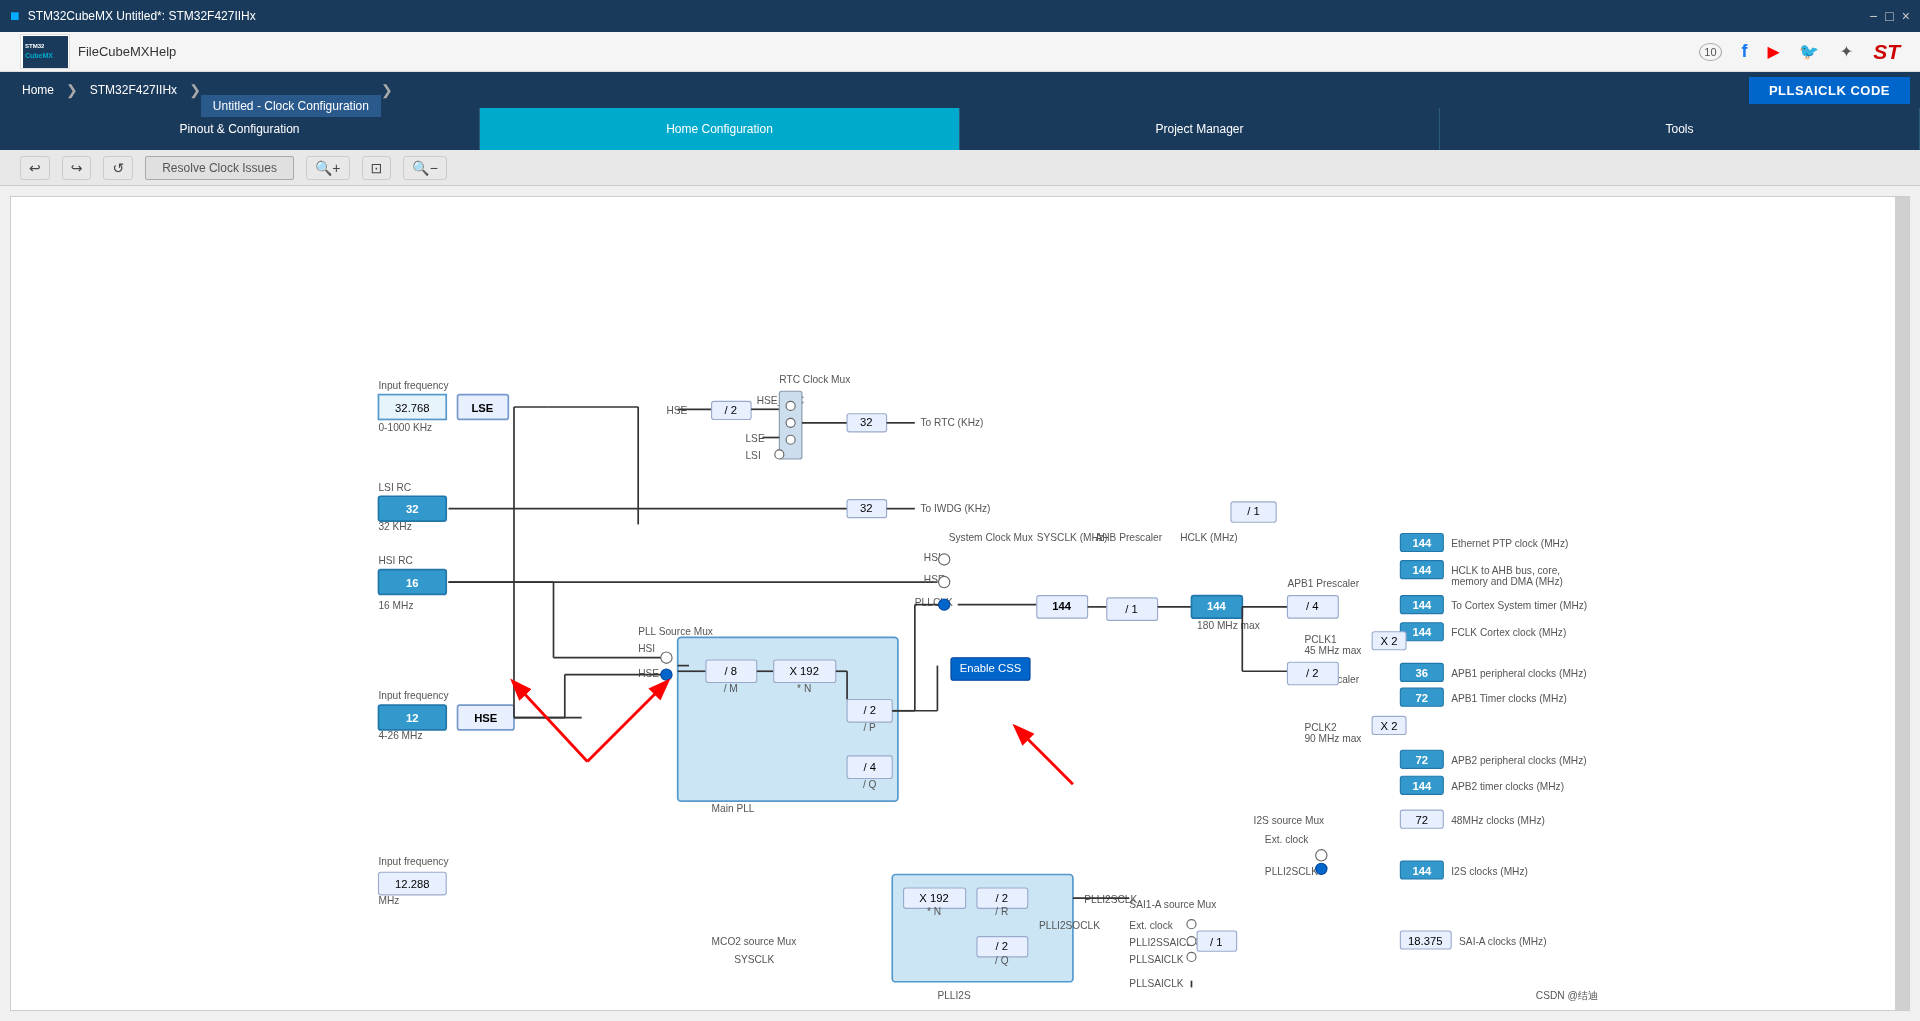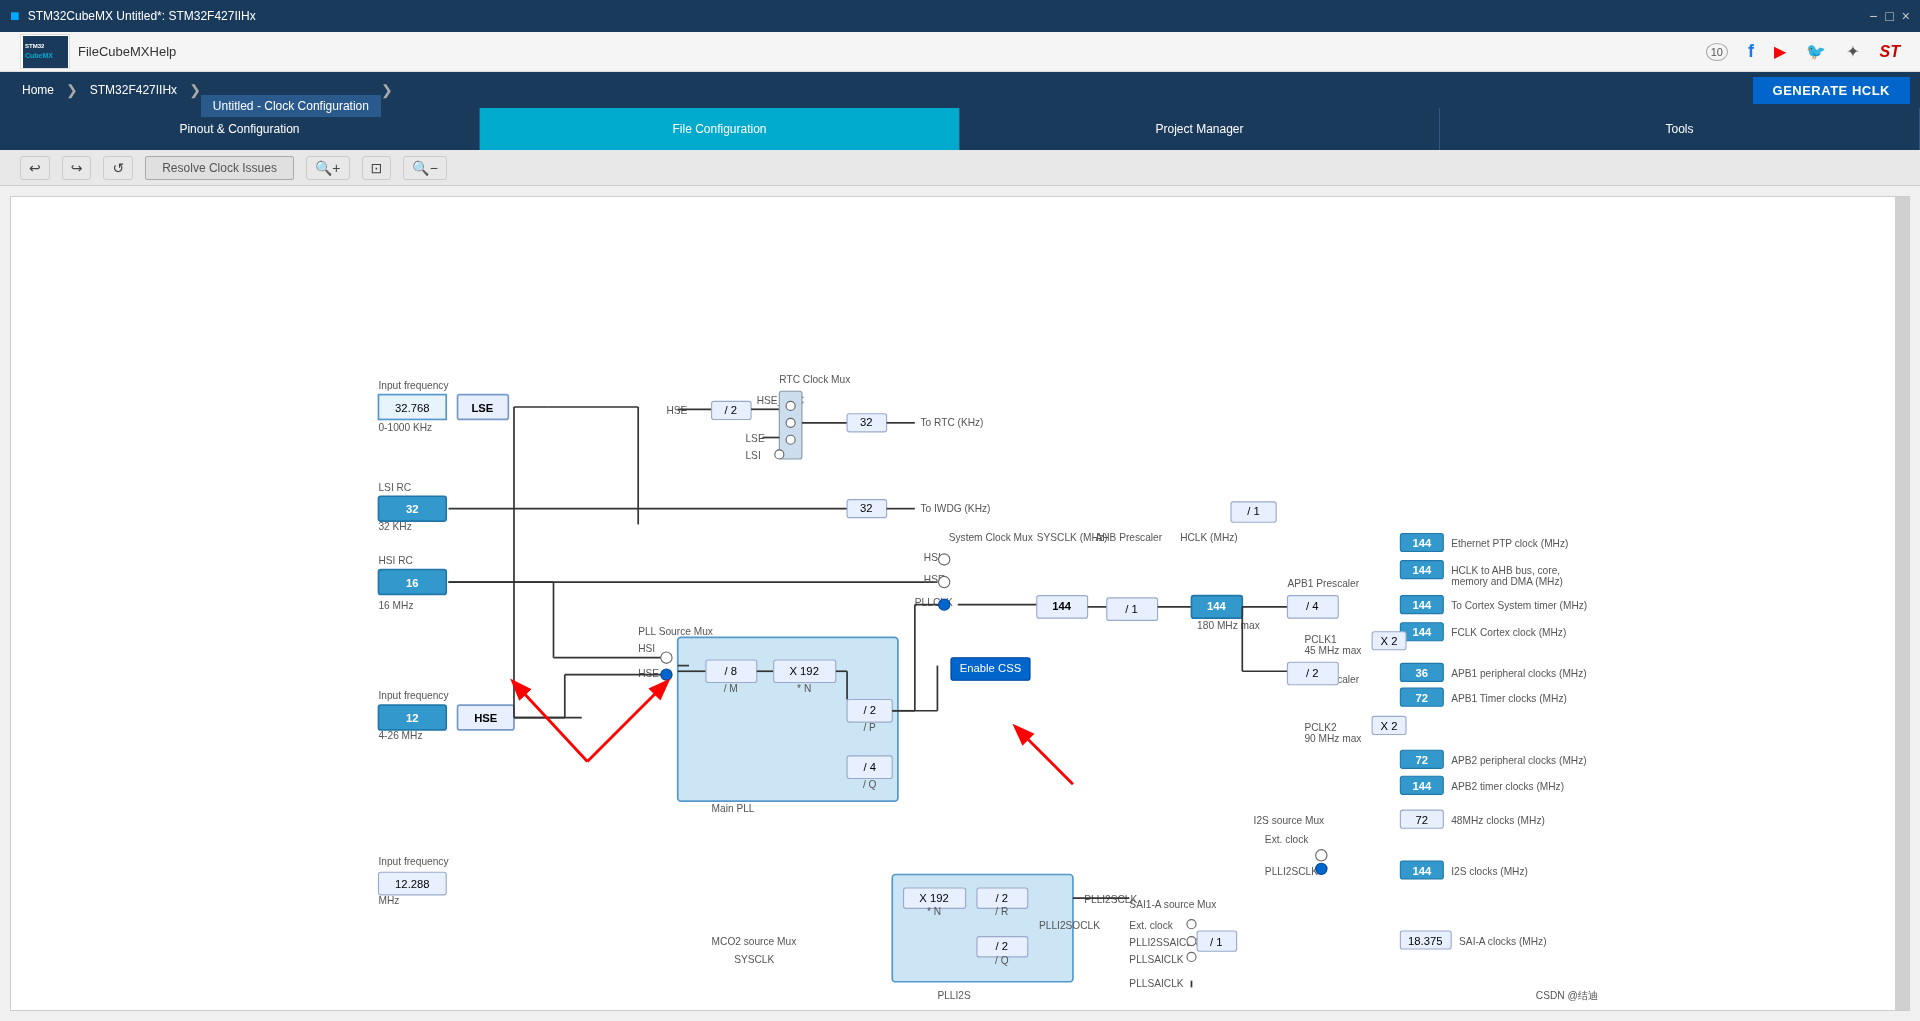--- a/index.html
+++ b/index.html
@@ -185,42 +185,42 @@
       <span>Help</span>
     </div>
   </div>
   <div class="menu-right">
 
     <span style="font-size:11px; color:#555; border:1px solid #aaa; border-radius:50%; padding:2px 4px;">10</span>
     <span style="color:#1877f2; font-size:18px; font-weight:bold;">f</span>
     <span style="color:#ff0000; font-size:16px;">▶</span>
     <span style="color:#1da1f2; font-size:16px;">🐦</span>
     <span style="color:#555; font-size:16px;">✦</span>
-    <span style="color:#cc0000; font-size:16px; font-weight:bold; font-style:italic;">ST</span>
+    <span style="color:#cc0000; font-size:21px; font-weight:bold; font-style:italic;">ST</span>
   </div>
 </div>
 
 <div id="breadcrumb">
   <div class="crumb-left">
     <span class="crumb-item">Home</span>
     <span class="crumb-sep">❯</span>
     <span class="crumb-item">STM32F427IIHx</span>
     <span class="crumb-sep">❯</span>
     <span class="crumb-item active">Untitled - Clock Configuration</span>
     <span class="crumb-sep">❯</span>
   </div>
-  <button class="gen-code-btn">GENERATE HCLK</button>
+  <button class="gen-code-btn">PLLSAICLK CODE</button>
 </div>
 
 <div id="tabbar">
   <div class="tab-item">
     <span>Pinout &amp; Configuration</span>
   </div>
   <div class="tab-item active">
-    <span>File Configuration</span>
+    <span>Home Configuration</span>
   </div>
   <div class="tab-item">
     <span>Project Manager</span>
   </div>
   <div class="tab-item">
     <span>Tools</span>
   </div>
 </div>
 
 <div id="toolbar">

